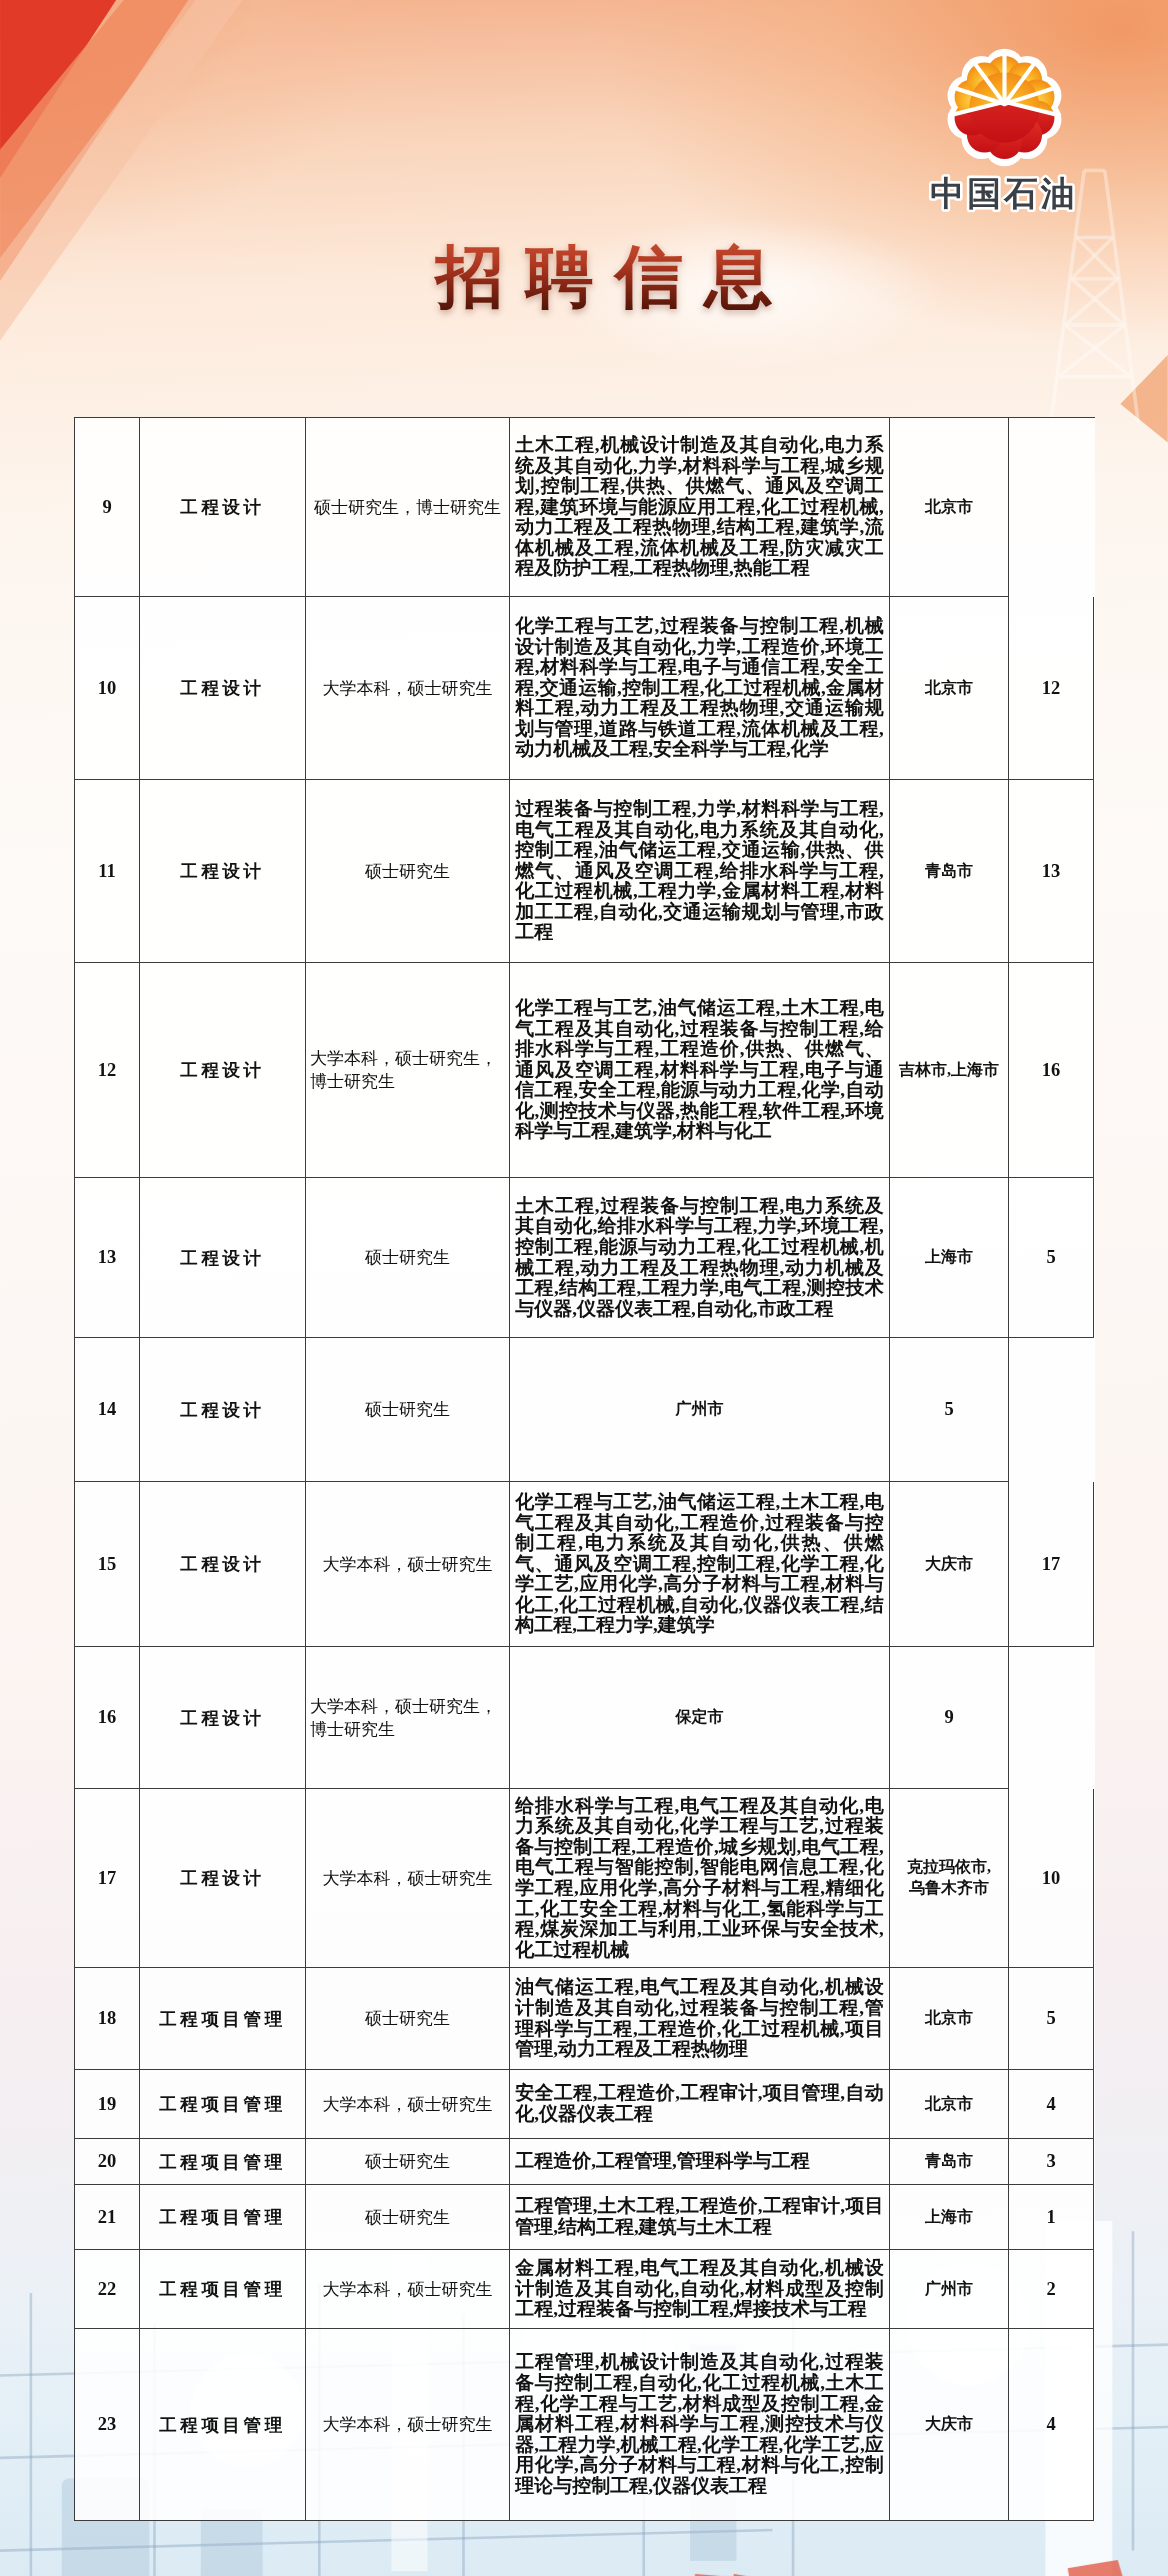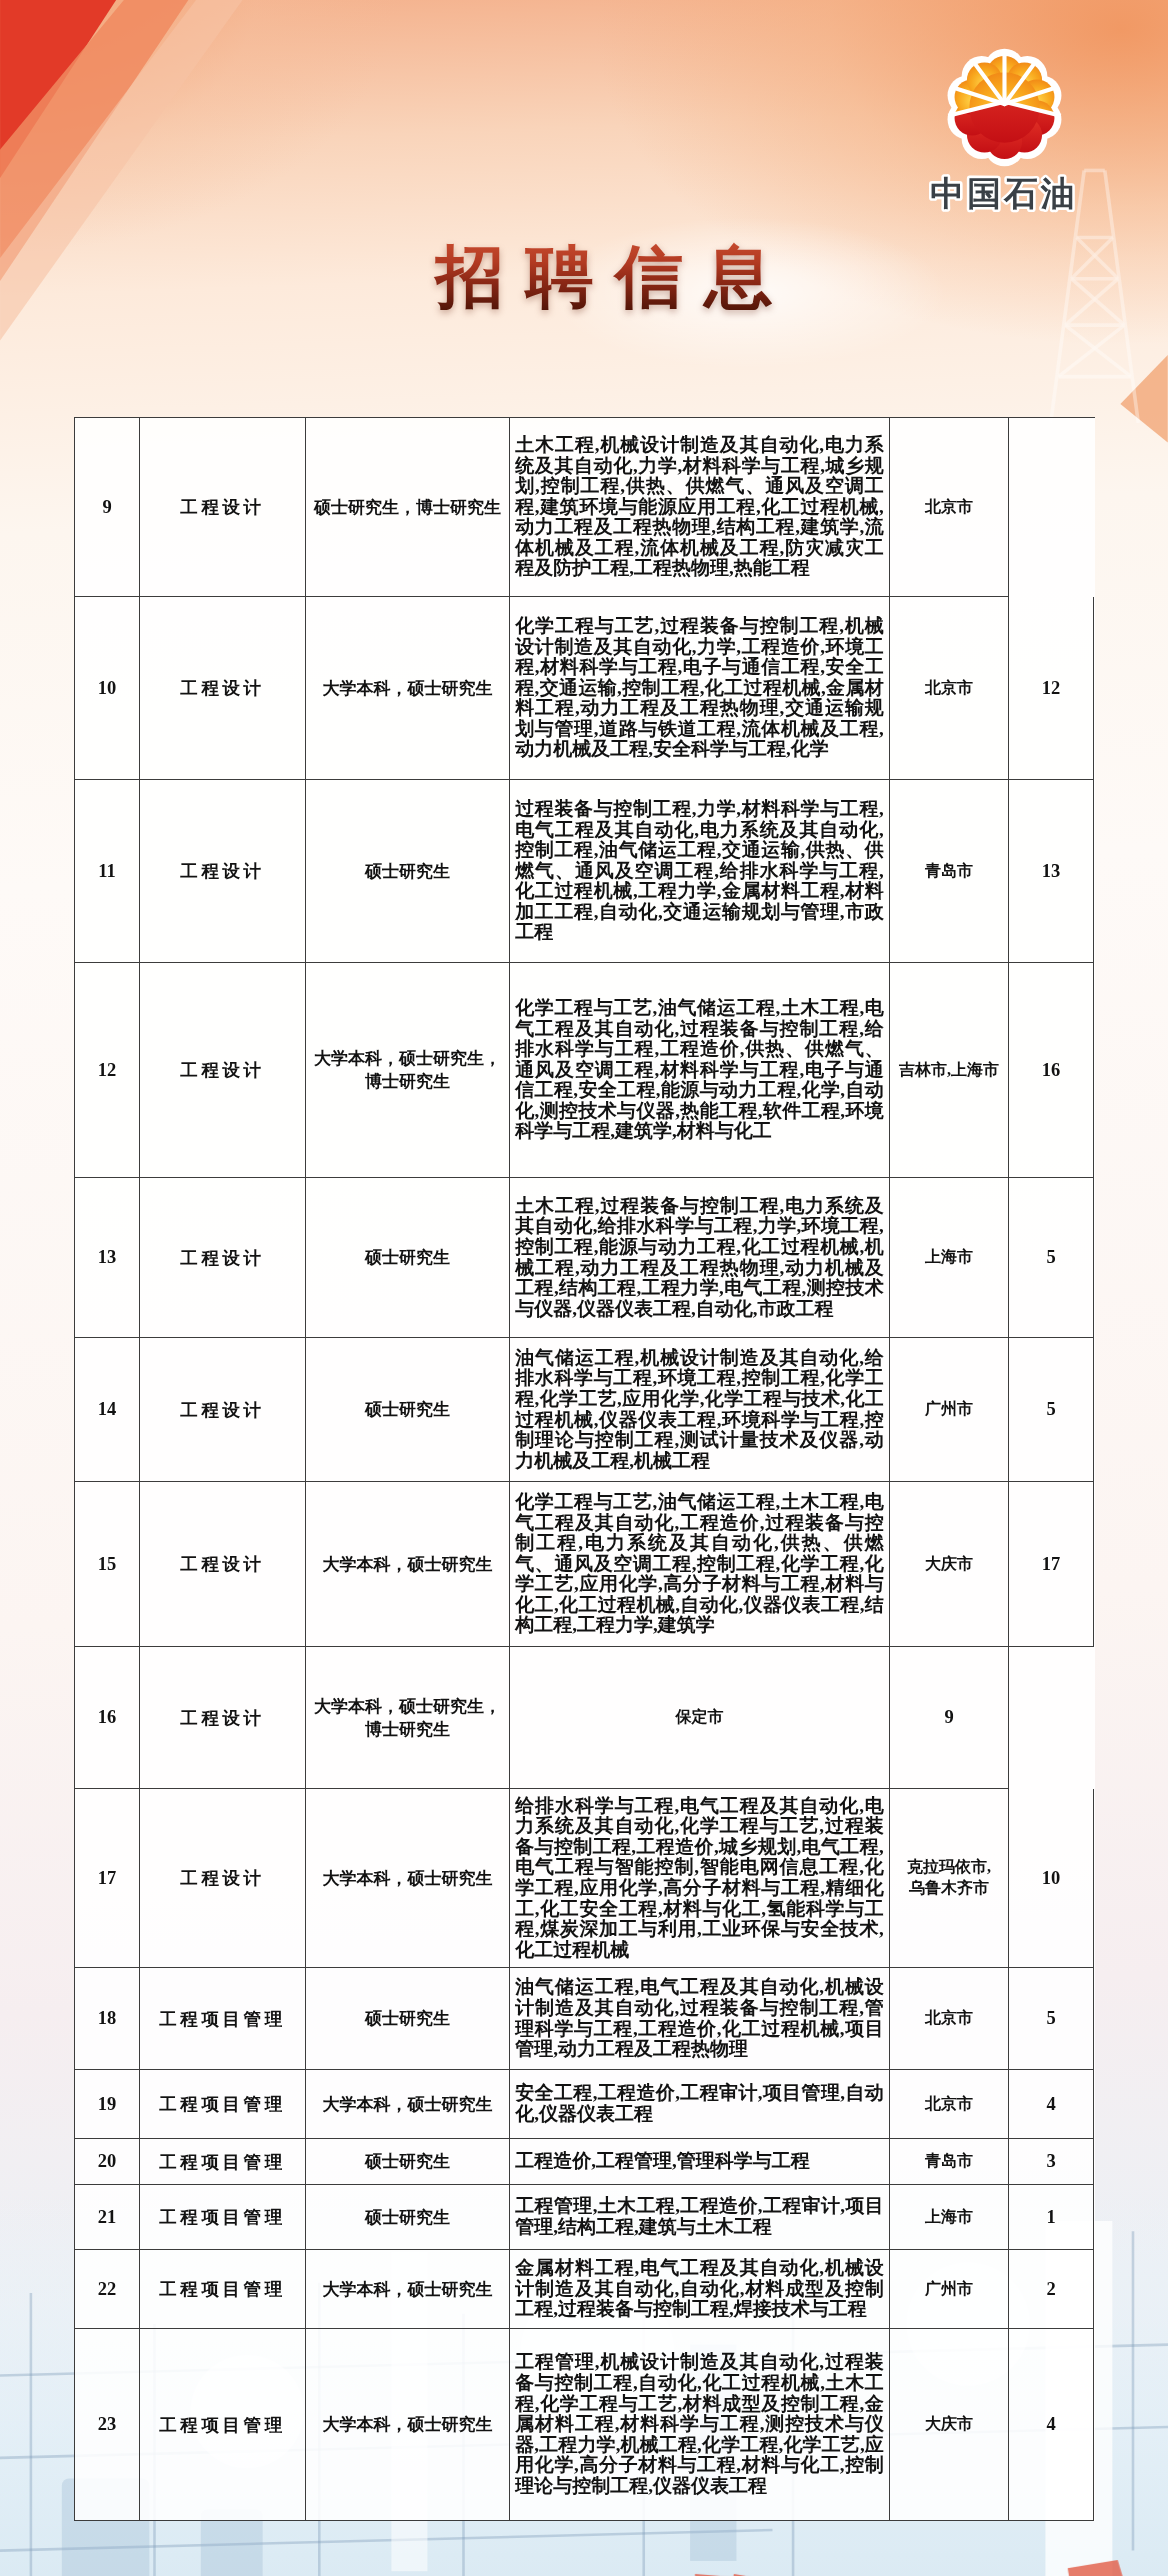--- a/index.html
+++ b/index.html
@@ -37,21 +37,21 @@
     background:rgba(255,255,255,.88);
   }
   .tr{display:grid;grid-template-columns:65px 166px 204px 380px 119px 85px;}
   .td{
     box-sizing:border-box;border-right:1px solid #3c3c3c;border-bottom:1px solid #3c3c3c;
     display:flex;align-items:center;justify-content:center;
     color:#121212;overflow:hidden;
   }
   .c-no{font-weight:bold;font-size:18.5px;}
   .c-cat{font-weight:bold;font-size:17.5px;letter-spacing:3.6px;}
-  .c-edu{font-weight:bold;font-size:17px;padding:0 4.1px;text-align:center;}
+  .c-edu{font-weight:normal;font-size:17px;padding:0 4.1px;}
   .c-majors{font-weight:bold;font-size:19px;line-height:20.6px;justify-content:flex-start;
     padding:3.1px 5.2px;text-align:justify;}
   .c-city{font-weight:bold;font-size:16px;white-space:pre-line;text-align:center;padding:0 2.1px;}
   .c-count{font-weight:bold;font-size:18.5px;}
   .h348{height:179px}.h355{height:183px}.h356{height:183px}.h418{height:215px}
   .h310{height:160px}.h280{height:144px}.h320{height:165px}.h276{height:142px}
   .h198{height:102px}.h134{height:69px}.h90{height:46px}.h126{height:65px}
   .h154{height:79px}.h373{height:192px}
   
   .photo{position:absolute;left:0;top:2190px;width:1168px;height:731px;
@@ -237,21 +237,20 @@
       <div class="td c-cat">工程设计</div>
       <div class="td c-edu">硕士研究生</div>
       <div class="td c-majors">土木工程,过程装备与控制工程,电力系统及其自动化,给排水科学与工程,力学,环境工程,控制工程,能源与动力工程,化工过程机械,机械工程,动力工程及工程热物理,动力机械及工程,结构工程,工程力学,电气工程,测控技术与仪器,仪器仪表工程,自动化,市政工程</div>
       <div class="td c-city">上海市</div>
       <div class="td c-count">5</div>
     </div>
     <div class="tr h280">
       <div class="td c-no">14</div>
       <div class="td c-cat">工程设计</div>
       <div class="td c-edu">硕士研究生</div>
-      <div class="td c-majors">油气储运工程,机械设计制造及其自动化,给排水科学与工程,环境工程,控制工程,化学工程,化学工艺,应用化学,化学工程与技术,化工过程机械,仪器仪表工程,环境科学与工程,控制理论与控制工程,测试计量技术及仪器,动力机械及工程,机械工程</div>
       <div class="td c-city">广州市</div>
       <div class="td c-count">5</div>
     </div>
     <div class="tr h320">
       <div class="td c-no">15</div>
       <div class="td c-cat">工程设计</div>
       <div class="td c-edu">大学本科，硕士研究生</div>
       <div class="td c-majors">化学工程与工艺,油气储运工程,土木工程,电气工程及其自动化,工程造价,过程装备与控制工程,电力系统及其自动化,供热、供燃气、通风及空调工程,控制工程,化学工程,化学工艺,应用化学,高分子材料与工程,材料与化工,化工过程机械,自动化,仪器仪表工程,结构工程,工程力学,建筑学</div>
       <div class="td c-city">大庆市</div>
       <div class="td c-count">17</div>

